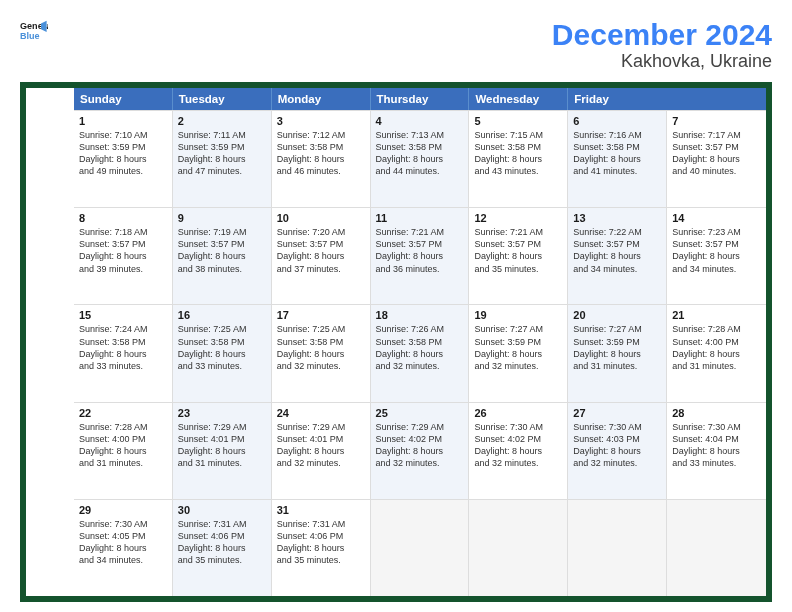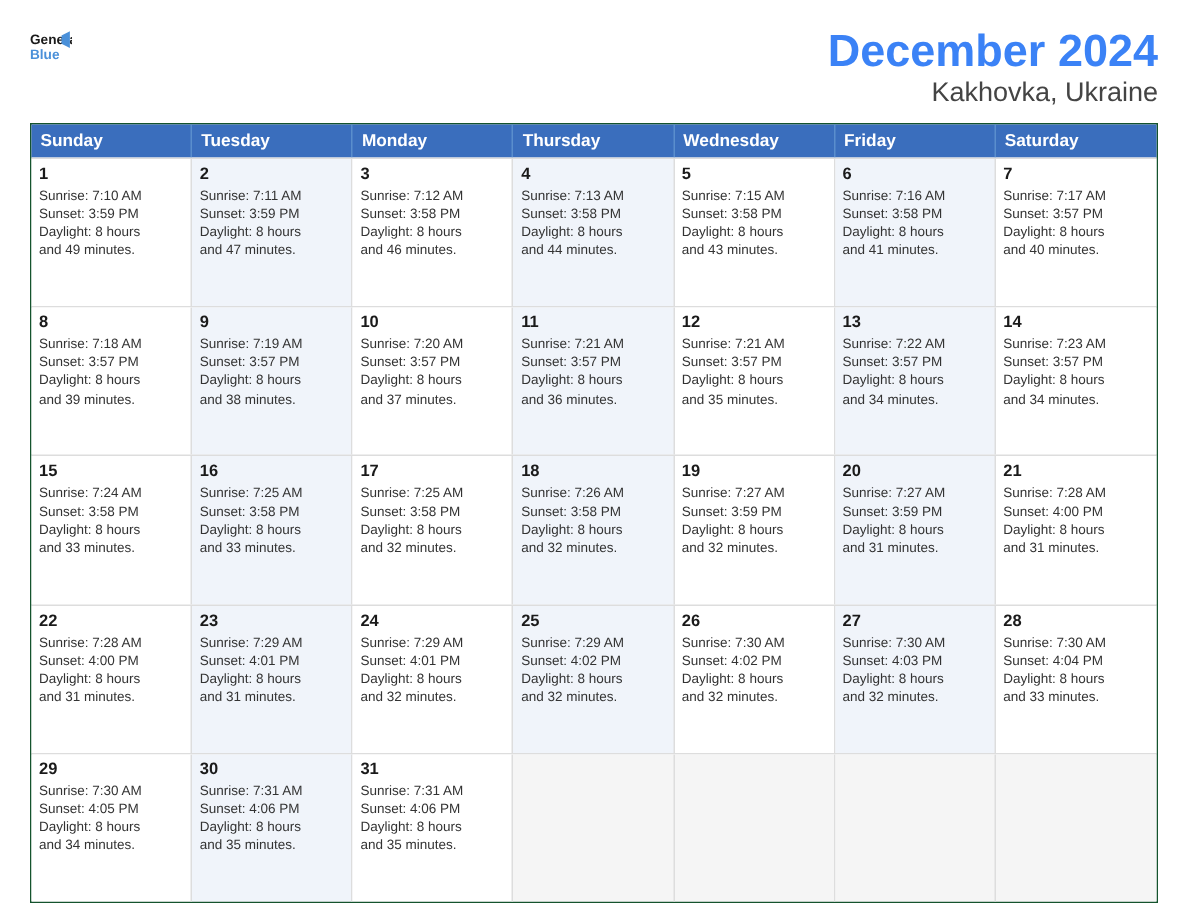--- a/index.html
+++ b/index.html
@@ -42,21 +42,22 @@
       line-height: 1.1;
     }
     .subtitle {
       font-size: 18px;
       color: #444;
     }
     .calendar {
       flex: 1;
       display: flex;
       flex-direction: column;
-      border: 1px solid #14532d;
+      border: 6px solid #14532d;
+      padding-left: 48px;
     }
     .cal-header-row {
       display: grid;
       grid-template-columns: repeat(7, 1fr);
       background: #3a6ebd;
     }
     .cal-header-cell {
       color: #fff;
       font-size: 11.5px;
       font-weight: bold;
@@ -120,21 +121,20 @@
   </div>
 
   <div class="calendar">
     <div class="cal-header-row">
       <div class="cal-header-cell">Sunday</div>
       <div class="cal-header-cell">Tuesday</div>
       <div class="cal-header-cell">Monday</div>
       <div class="cal-header-cell">Thursday</div>
       <div class="cal-header-cell">Wednesday</div>
       <div class="cal-header-cell">Friday</div>
-      <div class="cal-header-cell">Saturday</div>
     </div>
     <div class="cal-body">
 
       <div class="cal-week">
         <div class="cal-cell">
           <span class="day-num">1</span>
           <span class="cell-line">Sunrise: 7:10 AM</span>
           <span class="cell-line">Sunset: 3:59 PM</span>
           <span class="cell-line">Daylight: 8 hours</span>
           <span class="cell-line">and 49 minutes.</span>

